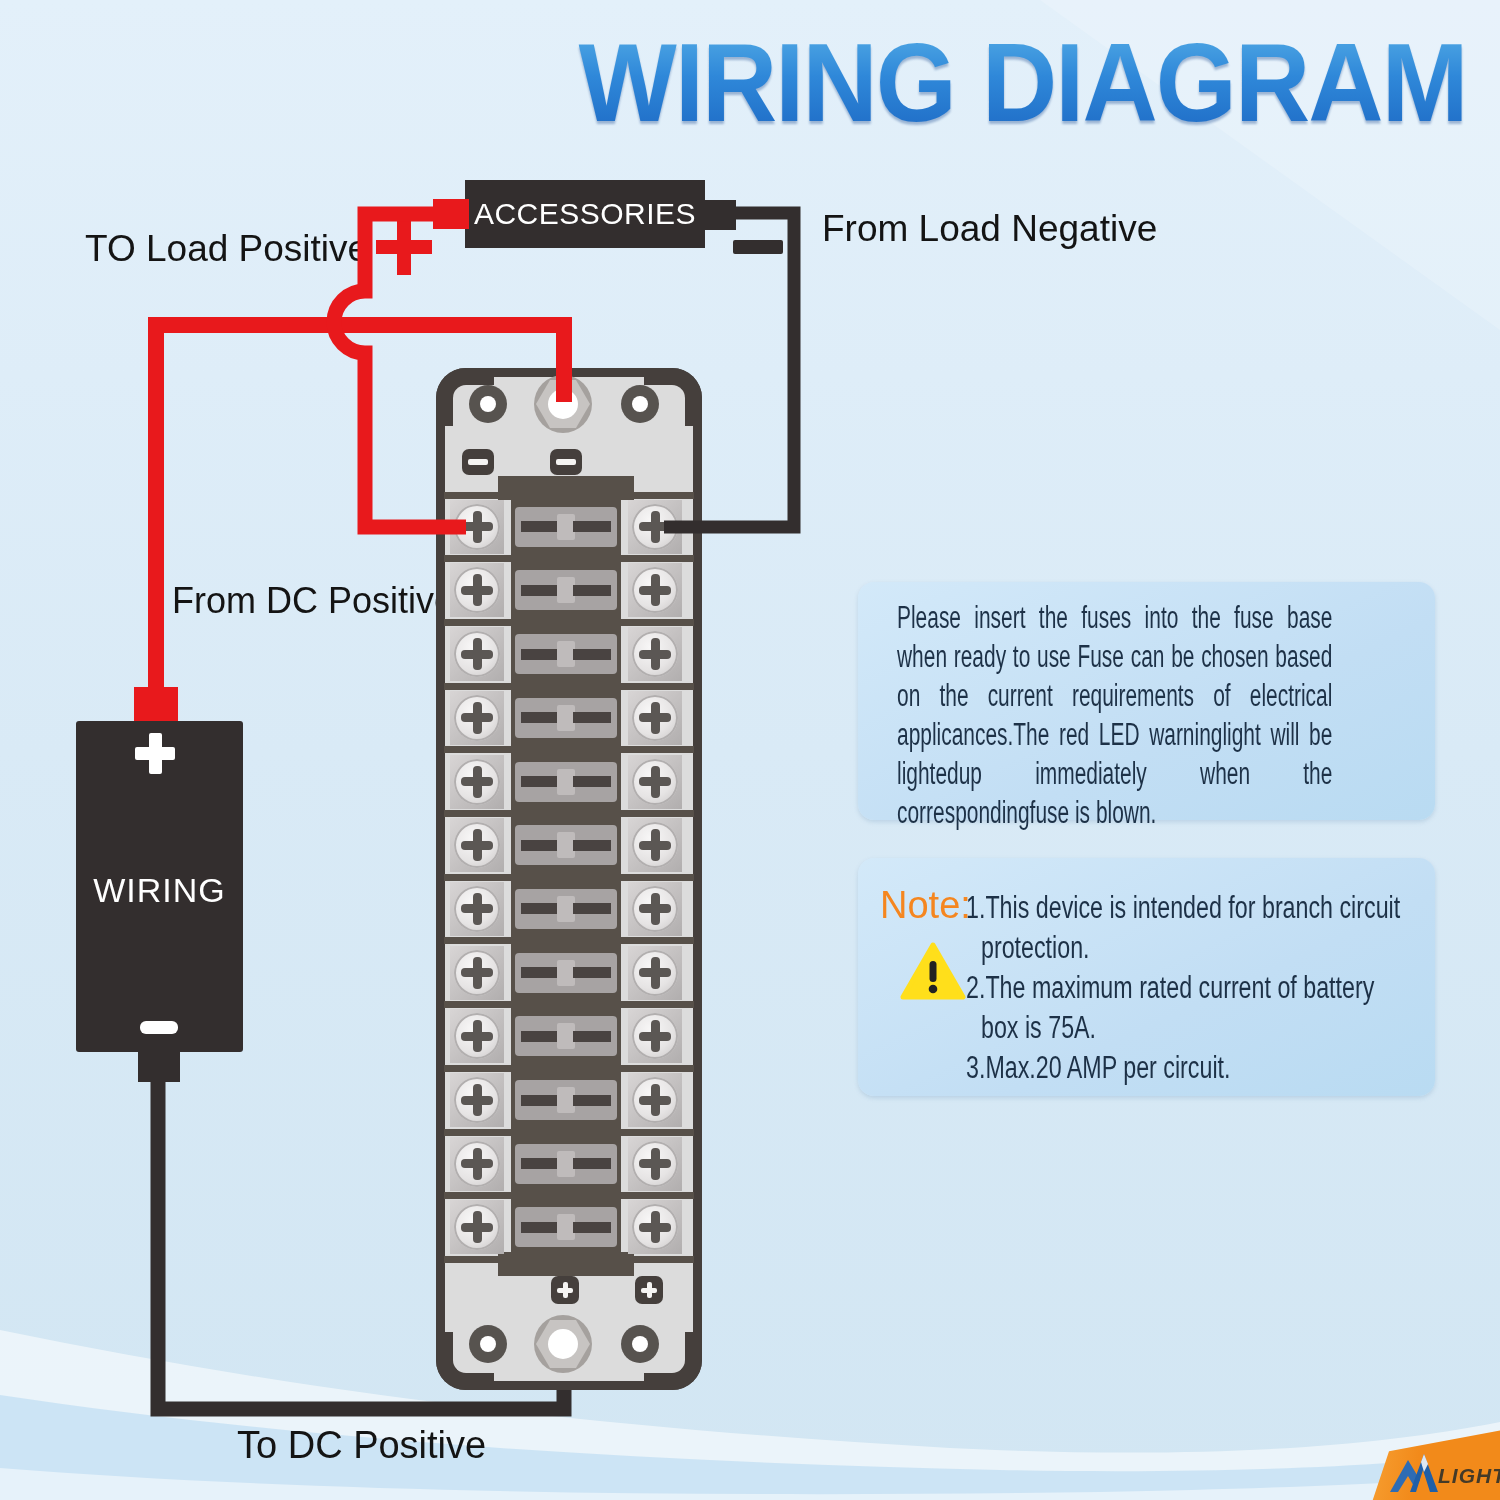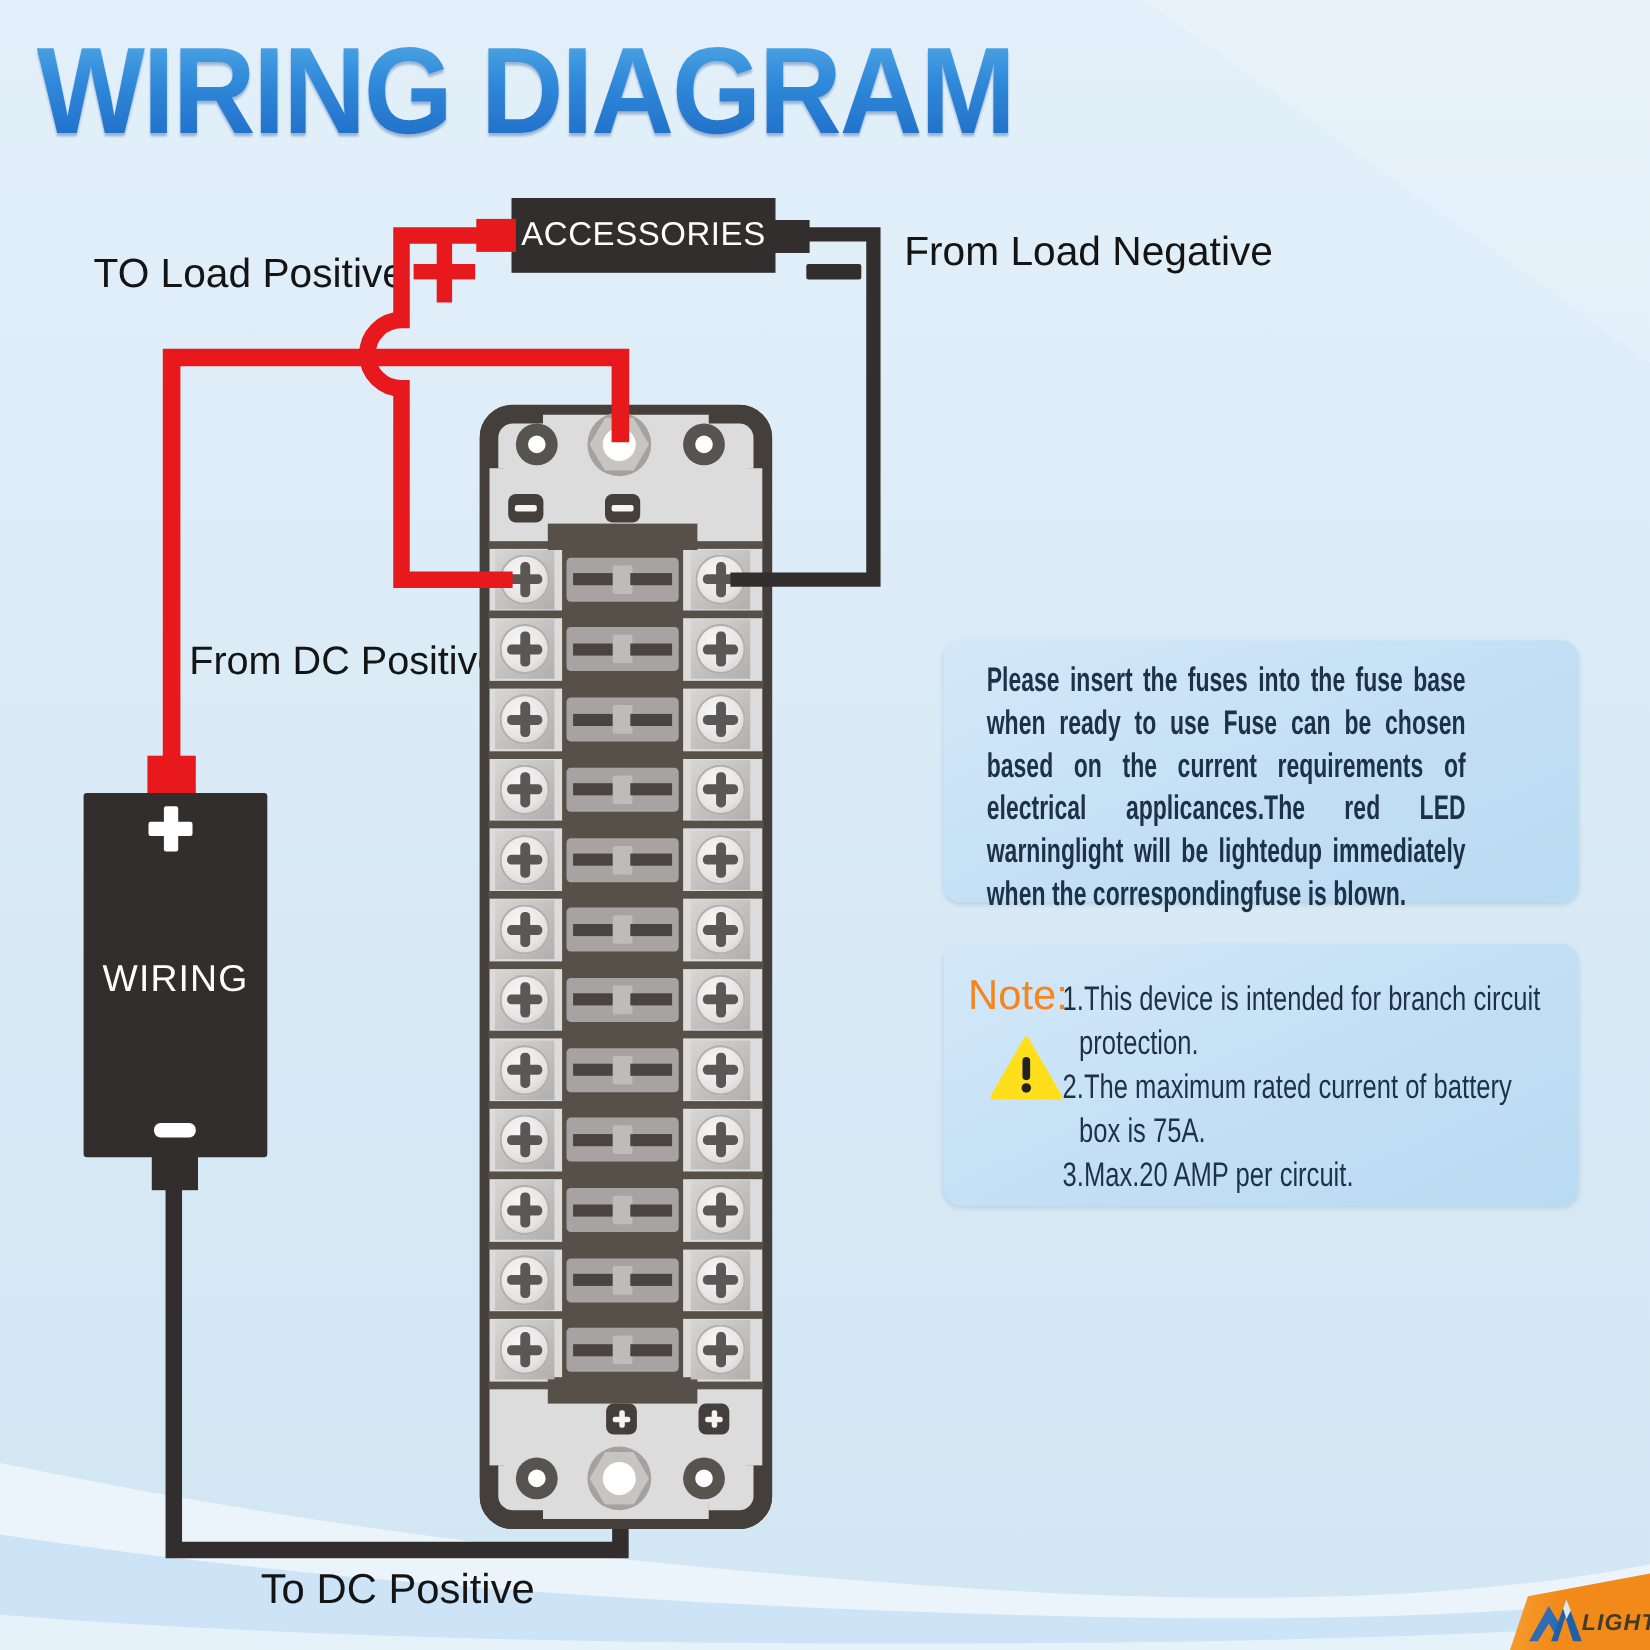--- a/index.html
+++ b/index.html
@@ -6,21 +6,21 @@
   .page{position:relative;width:1500px;height:1500px;overflow:hidden;
         font-family:"Liberation Sans",sans-serif;
         background:linear-gradient(180deg,#e3f0fa 0%,#d9eaf6 50%,#d2e6f3 100%);}
   .abs{position:absolute;}
   svg{display:block;}
 
   
   .bg-decor{position:absolute;inset:0;z-index:0;pointer-events:none;}
 
   
-  .title-wrap{position:absolute;left:0;right:0;top:18px;text-align:left;z-index:2;}
+  .title-wrap{position:absolute;left:0;right:0;top:18px;text-align:right;z-index:2;}
   .title-wrap span{
     display:inline-block;
     font-weight:bold;font-size:112px;letter-spacing:-2px;
     transform:scaleX(.93);transform-origin:center top;
     background:linear-gradient(180deg,var(--title-top) 0%,#2f88d9 45%,var(--title-bottom) 100%);
     -webkit-background-clip:text;background-clip:text;color:transparent;
     filter:drop-shadow(0 3px 1px rgba(20,70,140,.35));
     white-space:nowrap;}
 
   
@@ -96,21 +96,21 @@
   .screw .cy{left:22.5px;top:11px;width:9px;height:32px;}
   .fuse{position:absolute;left:70px;top:11.8px;width:102px;height:40px;background:#a7a3a3;border-radius:4px;}
   .fuse .blade{position:absolute;top:14.5px;width:38px;height:11px;background:#494341;}
   .fuse .b1{left:6px;} .fuse .b2{left:58px;}
   .fuse .bridge{position:absolute;left:42px;top:7px;width:18px;height:26px;background:#bfbbbb;border-radius:2px;}
 
   
   .blue-box{position:absolute;left:858px;width:577px;height:238px;border-radius:16px;
     background:linear-gradient(155deg,#d3e9f9 0%,#c2def4 60%,#b9dbf2 100%);
     box-shadow:0 2px 4px rgba(110,150,185,.28);z-index:2;}
-  .info-box{top:582px;font-weight:bold;}
+  .info-box{top:582px;}
   .note-box{top:858px;}
   .info-text{position:absolute;left:39px;top:16px;width:645px;
     transform:scaleX(.675);transform-origin:left top;
     font-size:31px;line-height:39px;color:#1d3147;text-align:justify;}
   .note-label{position:absolute;left:22px;top:26px;font-size:38px;font-weight:normal;color:var(--note-orange);}
   .warn{position:absolute;left:42px;top:82px;}
   .note-items{position:absolute;left:108px;top:30px;width:596px;
     transform:scaleX(.75);transform-origin:left top;
     font-size:31px;line-height:40px;color:#1d3147;}
   .note-items p{margin:0;padding-left:20px;text-indent:-20px;}

